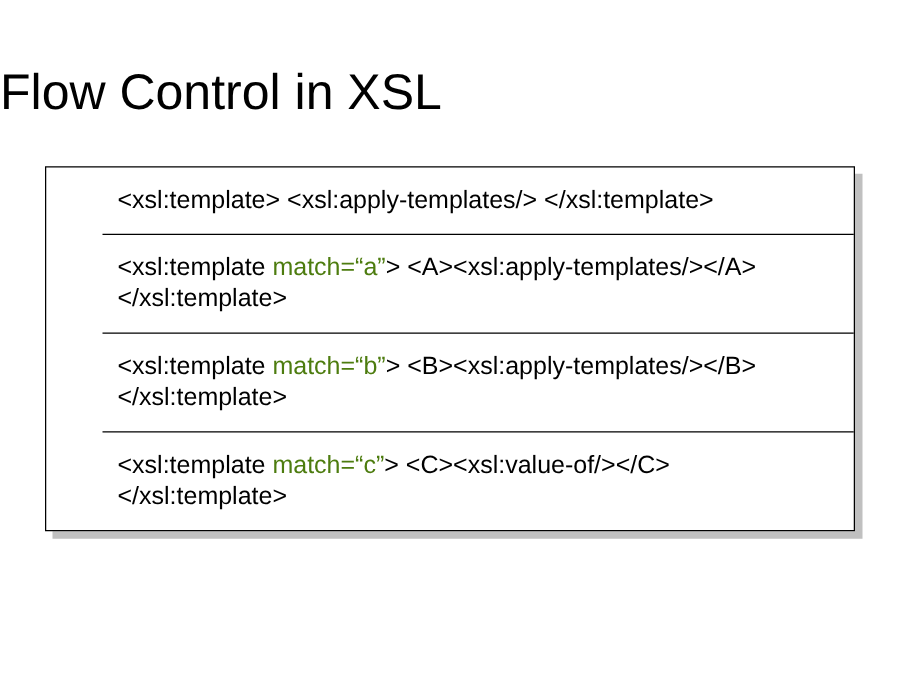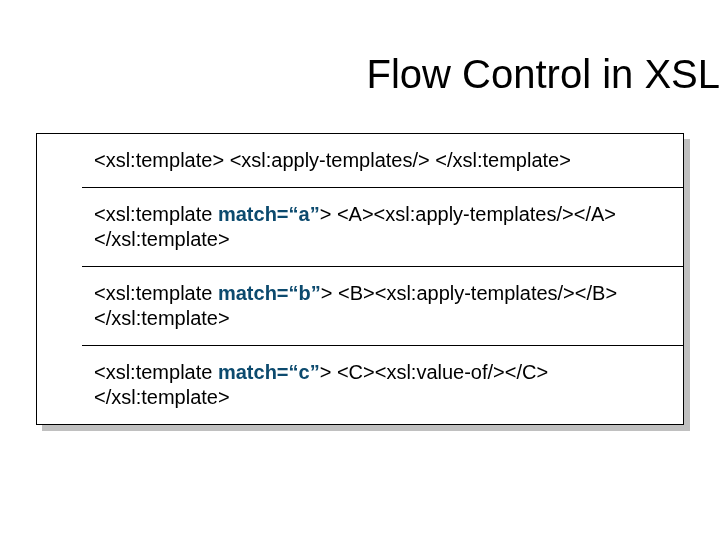--- a/index.html
+++ b/index.html
@@ -6,26 +6,25 @@
   body {
     width: 720px;
     height: 540px;
     background: #ffffff;
     font-family: Arial, Helvetica, sans-serif;
     position: relative;
     overflow: hidden;
   }
   .title {
     font-size: 40px;
-    text-align: right;
+    text-align: left;
     margin-top: 52px;
     margin-bottom: 36px;
     color: #000;
     font-weight: normal;
-    padding-left: 20px;
   }
   .box-wrap {
     position: relative;
     margin: 0 36px;
   }
   .shadow {
     position: absolute;
     top: 6px;
     left: 6px;
     right: -6px;
@@ -42,21 +41,21 @@
   }
   .cell {
     border-bottom: 1px solid #000;
     padding: 14px 12px 14px 12px;
     font-size: 20px;
     line-height: 1.25;
     color: #000;
     white-space: normal;
   }
   .cell:last-child { border-bottom: none; }
-  .attr { color: #0c4a6e; font-weight: bold; }
+  .attr { color: #4d7c0f; }
 </style>
 </head>
 <body>
 
 <h1 class="title">Flow Control in XSL</h1>
 
 <div class="box-wrap">
   <div class="shadow"></div>
   <div class="box">
 

